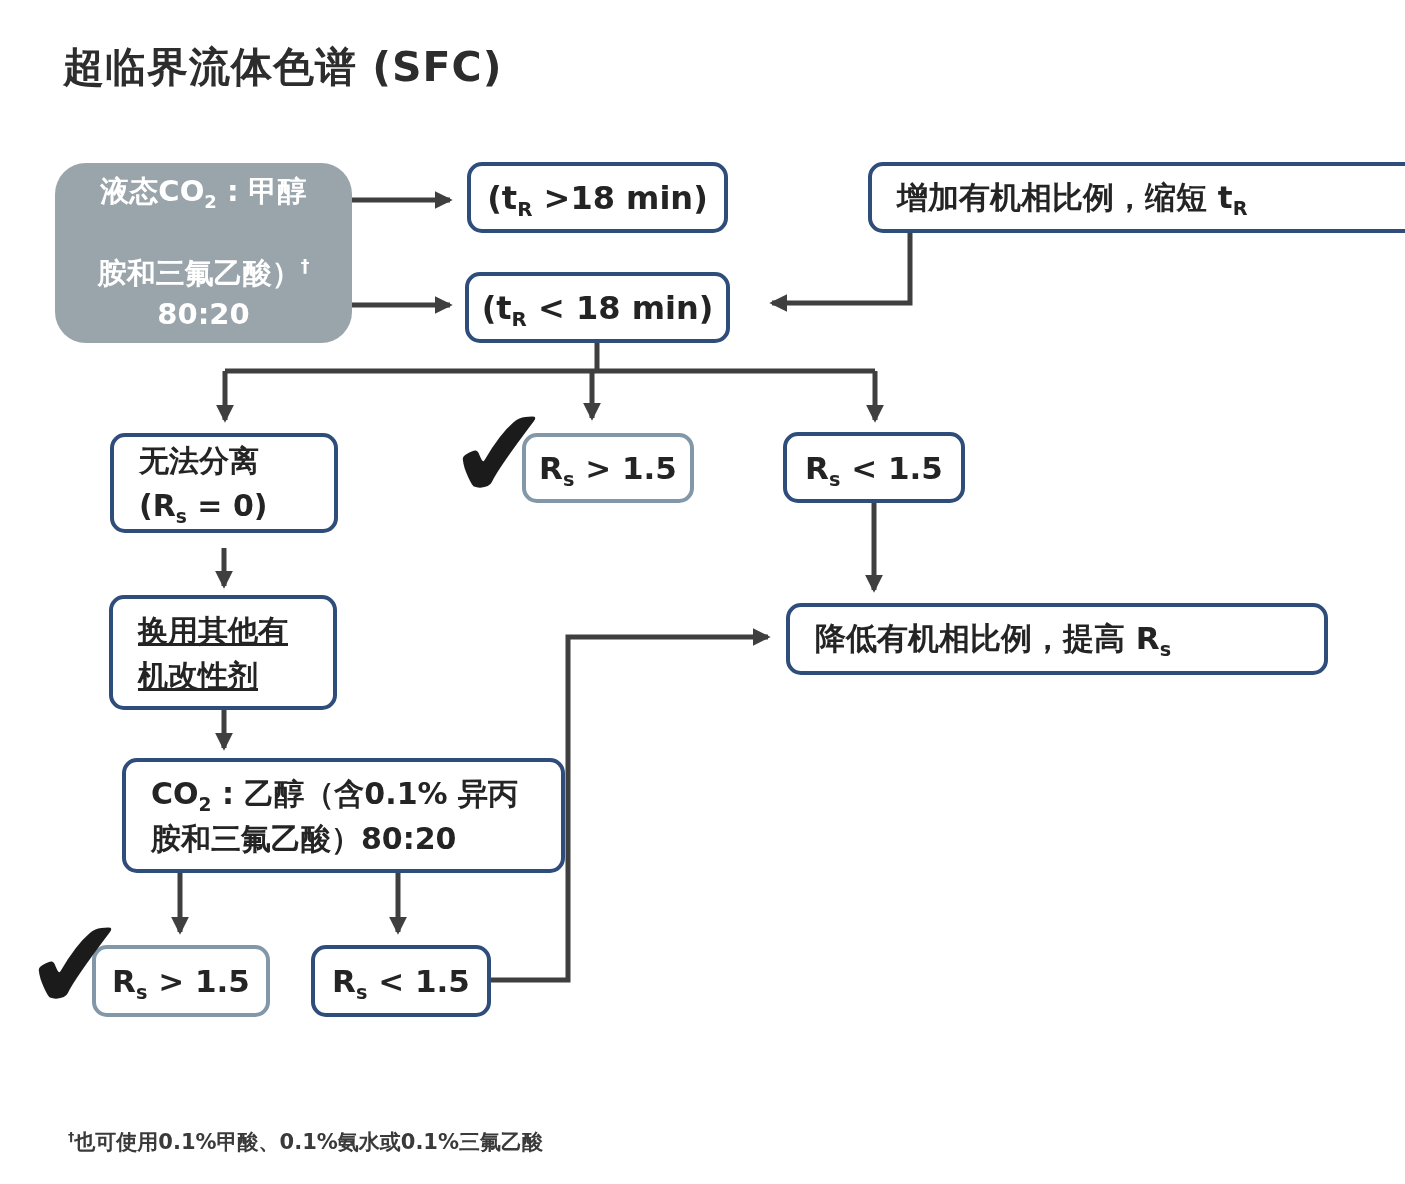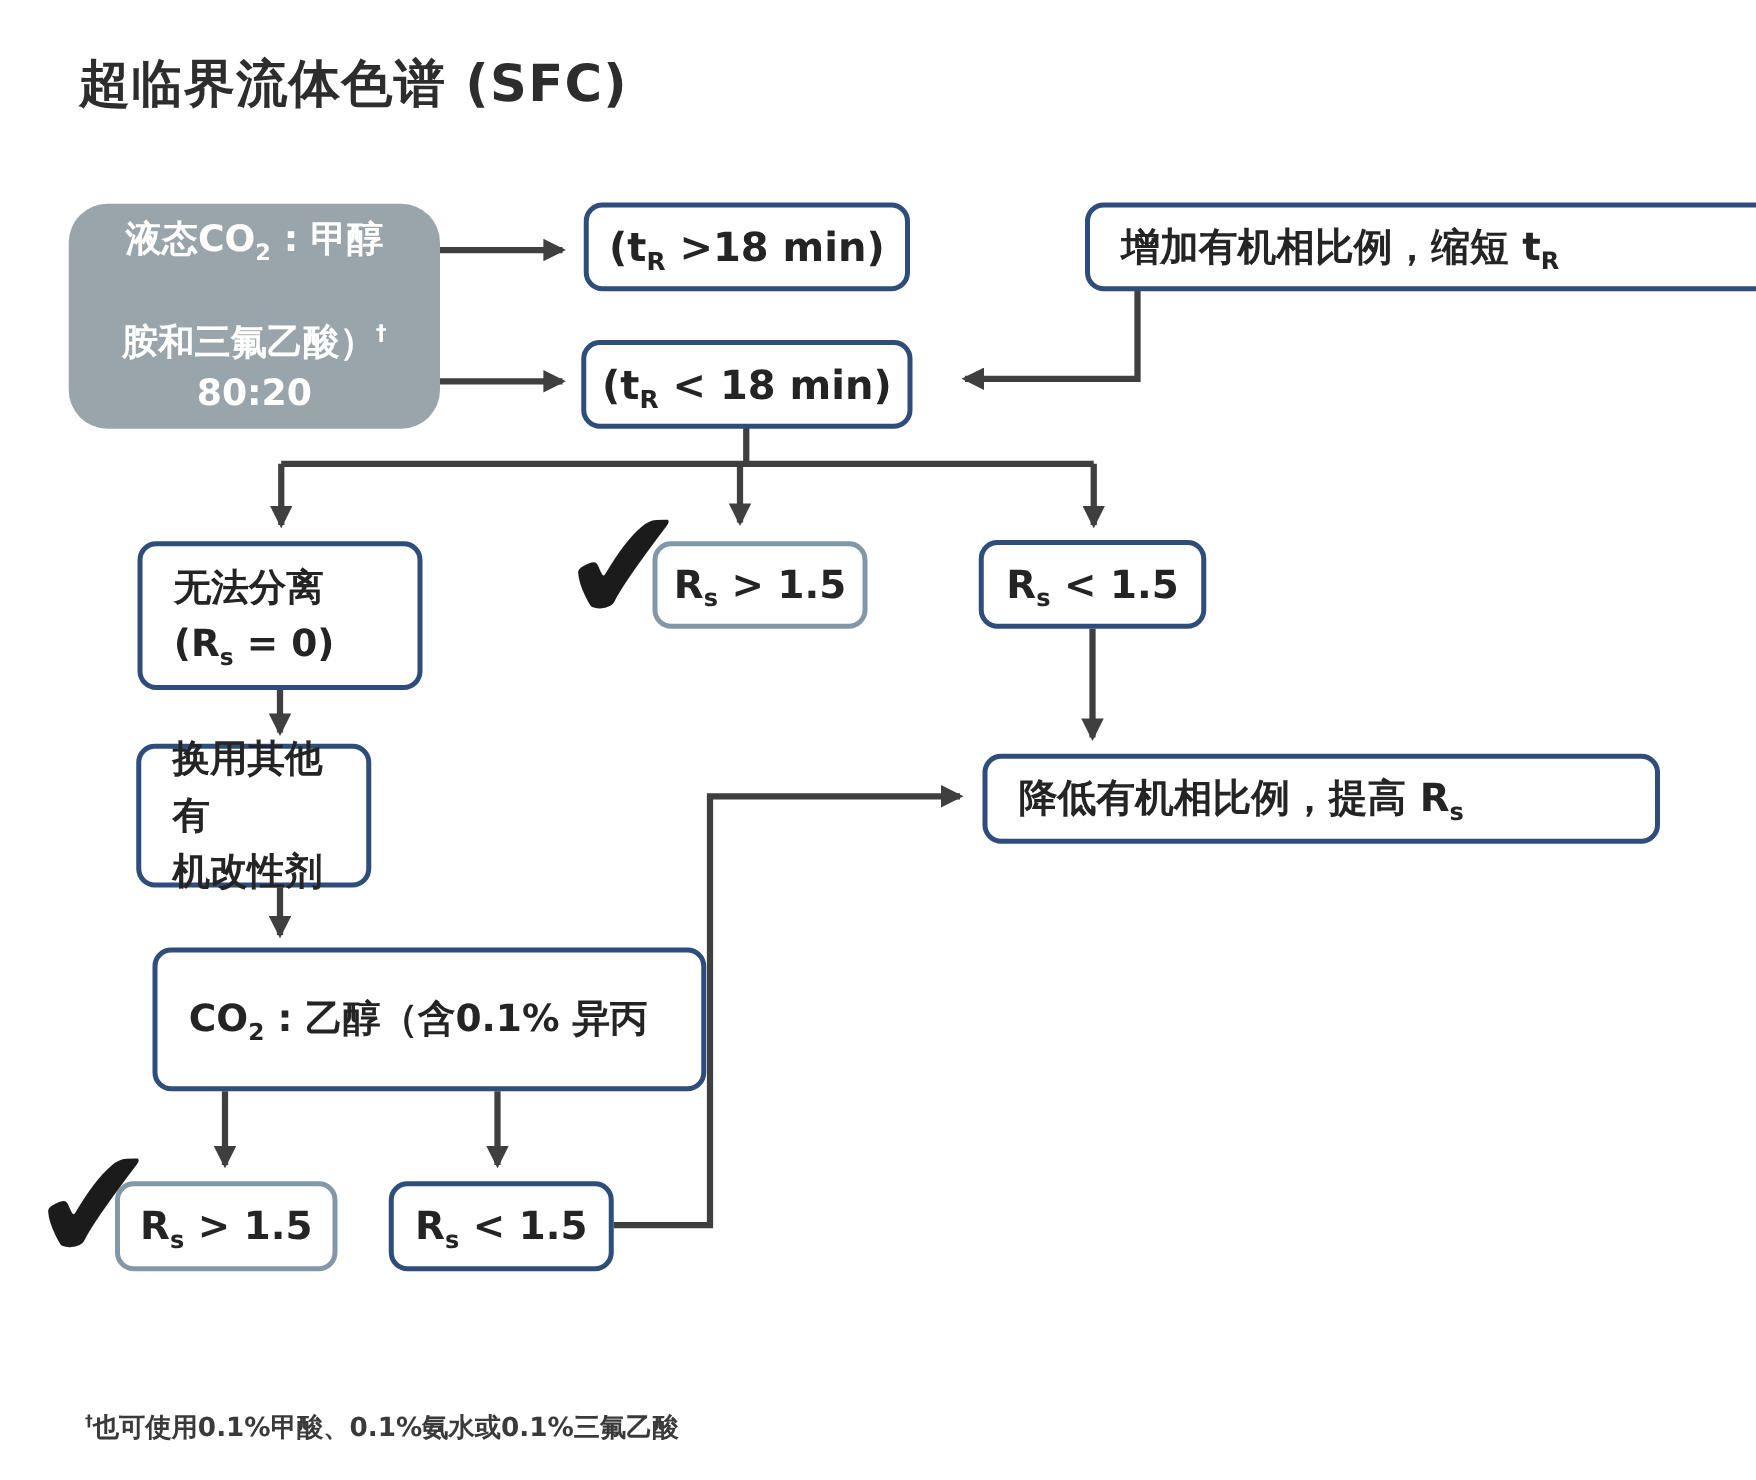--- a/index.html
+++ b/index.html
@@ -82,49 +82,50 @@
 </div>
 
 <div class="node left fs31" style="left:868px;top:162px;width:588px;height:71px;">
   <span><span>增加有机相比例，缩短 t</span><sub>R</sub></span>
 </div>
 
 <div class="node center fs32" style="left:465px;top:272px;width:265px;height:71px;">
   <span><span>(t</span><sub>R</sub><span> &lt; 18 min)</span></span>
 </div>
 
-<div class="node left fs30" style="left:110px;top:433px;width:228px;height:119px;align-items:center;">
+<div class="node left fs30" style="left:110px;top:433px;width:228px;height:100px;align-items:center;">
   <span>
     <span>无法分离</span><br>
     <span>(R</span><sub>s</sub><span> = 0)</span>
   </span>
 </div>
 
 <div class="node center light fs31" style="left:522px;top:433px;width:172px;height:70px;">
   <span><span>R</span><sub>s</sub><span> &gt; 1.5</span></span>
 </div>
 
 <div class="node center fs31" style="left:783px;top:432px;width:182px;height:71px;">
   <span><span>R</span><sub>s</sub><span> &lt; 1.5</span></span>
 </div>
 
-<div class="node left fs30" style="left:109px;top:595px;width:188px;height:115px;">
+<div class="node left fs30" style="left:109px;top:595px;width:228px;height:115px;text-decoration:underline;">
   <span>
     <span>换用其他有</span><br>
     <span>机改性剂</span>
   </span>
 </div>
 
 <div class="node left fs31" style="left:786px;top:603px;width:542px;height:72px;">
   <span><span>降低有机相比例，提高 R</span><sub>s</sub></span>
 </div>
 
 <div class="node left fs30" style="left:110px;top:758px;width:443px;height:115px;margin-left:12px;">
   <span>
     <span>CO</span><sub>2</sub><span> : 乙醇（含0.1% 异丙</span><br>
+    <span>胺和三氟乙酸）80:20</span>
   </span>
 </div>
 
 <div class="node center light fs31" style="left:92px;top:945px;width:178px;height:72px;">
   <span><span>R</span><sub>s</sub><span> &gt; 1.5</span></span>
 </div>
 
 <div class="node center fs31" style="left:311px;top:945px;width:180px;height:72px;">
   <span><span>R</span><sub>s</sub><span> &lt; 1.5</span></span>
 </div>

